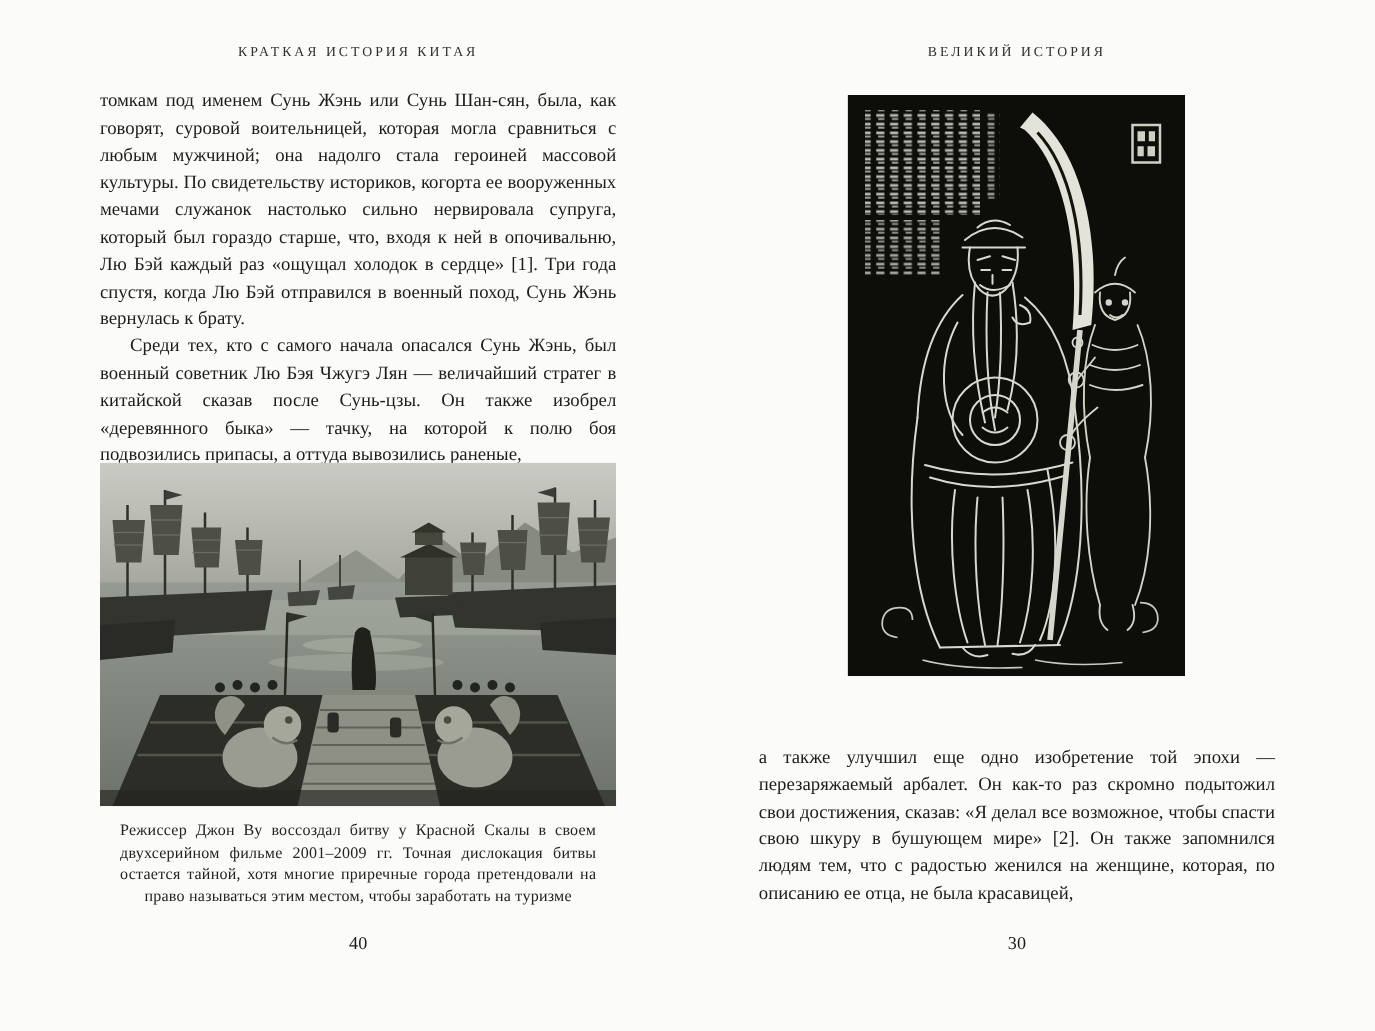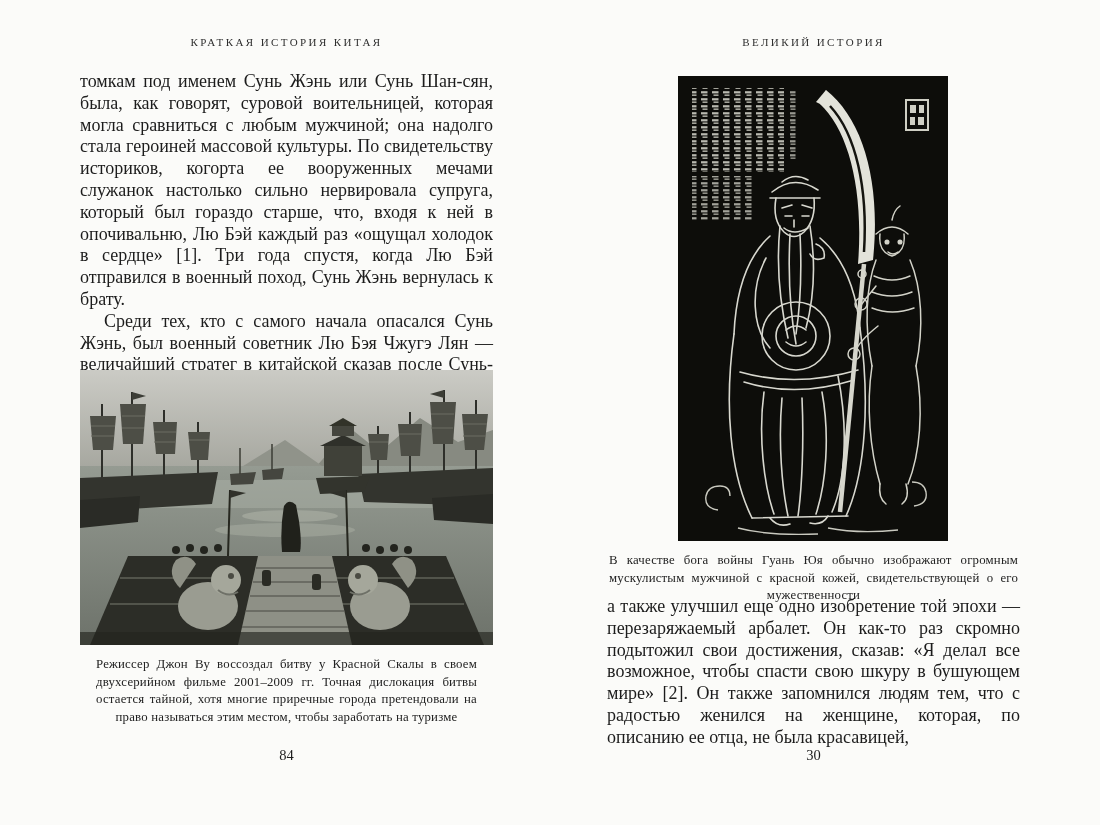--- a/index.html
+++ b/index.html
@@ -8,21 +8,21 @@
     background:#fbfbf9;color:#1c1c1c;
     font-family:"Liberation Serif","DejaVu Serif",serif;
   }
   .page{position:absolute;top:0;height:580px;width:413px}
   .page-left{left:80px}
   .page-right{left:607px}
   .running-head{
     position:absolute;top:36px;left:0;right:0;text-align:center;
     font-size:11px;letter-spacing:2.4px;color:#2f2f2f;
   }
-  .body-text{position:absolute;left:0;right:0;font-size:18px;line-height:21.8px;text-align:justify;hyphens:auto}
+  .body-text{position:absolute;left:0;right:0;font-size:15px;line-height:21.8px;text-align:justify;hyphens:auto}
   .page-left .body-text{top:71px}
   .page-right .body-text{top:596px}
   .body-text p{margin:0}
   .body-text p.indent{text-indent:24px}
   figure{margin:0;position:absolute;overflow:hidden}
   .photo{top:370px;left:0;width:413px;height:275px}
   .print{top:76px;left:71px;width:270px;height:465px}
   .caption{
     position:absolute;font-size:12.8px;line-height:17.6px;color:#222;
     text-align:justify;text-align-last:center;letter-spacing:.2px;
@@ -183,21 +183,21 @@
             <circle cx="283" cy="210" r="15" fill="#a5a79b"></circle>
             <circle cx="278" cy="206" r="3" fill="#4a4b43"></circle>
             <path d="M290,220 q-10,8 -20,2" stroke="#6f7168" stroke-width="2" fill="none"></path>
           </g>
           <rect y="262" width="413" height="13" fill="#24251f" opacity=".65"></rect>
         </g>
       </svg>
     </figure>
 
     <div class="caption">Режиссер Джон Ву воссоздал битву у Красной Скалы в своем двухсерийном фильме 2001–2009 гг. Точная дислокация битвы остается тайной, хотя многие приречные города претендовали на право называться этим местом, чтобы заработать на туризме</div>
-    <div class="page-number">84</div>
+    <div class="page-number">40</div>
   </section>
 
   <section class="page page-right">
     <div class="running-head">ВЕЛИКИЙ ИСТОРИЯ</div>
 
     <figure class="print">
       <svg width="270" height="465" viewBox="0 0 270 465">
         <defs>
           <pattern id="calli" width="11" height="7" patternUnits="userSpaceOnUse">
             <rect width="11" height="7" fill="#0d0d0a"></rect>
@@ -285,21 +285,20 @@
 
         <g stroke="#c9c9bf" stroke-width="1.4" fill="none">
           <path d="M40,434 q-14,-2 -12,-14 q2,-10 14,-10 q10,0 10,10"></path>
           <path d="M236,430 q14,-2 12,-14 q-2,-10 -14,-10"></path>
           <path d="M60,452 q30,8 80,6"></path>
           <path d="M150,452 q30,6 70,2"></path>
         </g>
       </svg>
     </figure>
 
-    <div class="caption">В качестве бога войны Гуань Юя обычно изображают огромным мускулистым мужчиной с красной кожей, свидетельствующей о его мужественности</div>
 
     <div class="body-text">
       <p>а также улучшил еще одно изобретение той эпохи — перезаряжаемый арбалет. Он как-то раз скромно подытожил свои достижения, сказав: «Я делал все возможное, чтобы спасти свою шкуру в бушующем мире» [2]. Он также запомнился людям тем, что с радостью женился на женщине, которая, по описанию ее отца, не была красавицей,</p>
     </div>
 
     <div class="page-number">30</div>
   </section>
 
 </div>
 

